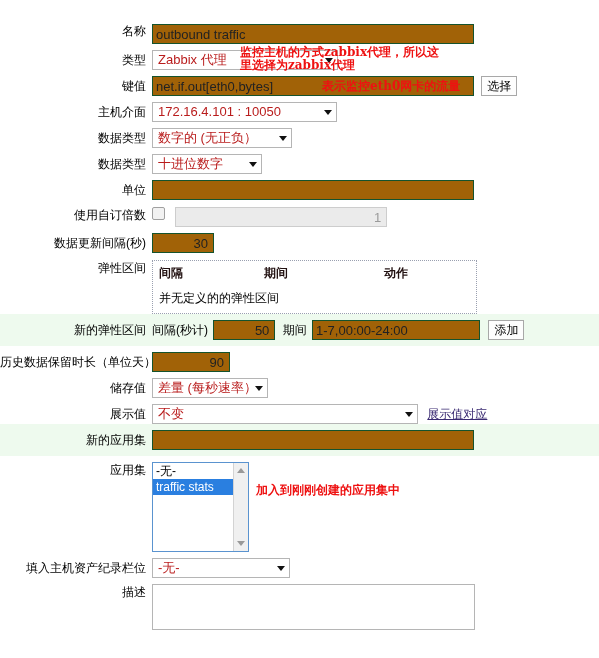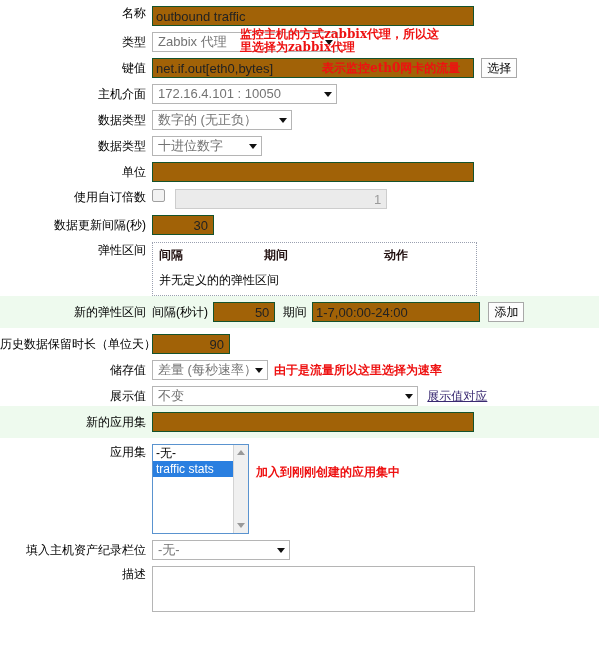--- a/index.html
+++ b/index.html
@@ -61,21 +61,21 @@
     border: 1px solid #cdcdcd;
   }
   .sel {
     position: relative;
     display: inline-block;
     border: 1px solid #b5b5b5;
     background: #ffffff;
     height: 20px;
     box-sizing: border-box;
     font-size: 13px;
-    color: #737373;
+    color: #b91c1c;
     line-height: 18px;
     padding: 0 18px 0 5px;
     white-space: nowrap;
     vertical-align: top;
   }
   .sel .caret {
     position: absolute;
     right: 4px;
     top: 50%;
     margin-top: -2px;
@@ -179,21 +179,21 @@
     font-family: "Liberation Sans", "DejaVu Sans", sans-serif;
     font-size: 13px;
     outline: none;
   }
 </style>
 </head>
 <body>
 
 <div class="form">
 
-  <div class="row" style="padding-top:6px;justify-content:space-between;">
+  <div class="row" style="padding-top:24px;justify-content:space-between;">
     <div class="label">名称</div>
     <div class="field">
       <input type="text" class="txt" style="width: 322px;" value="outbound traffic">
     </div>
   </div>
 
   <div class="row" style="padding-top:6px;">
     <div class="label" style="line-height:20px;">类型</div>
     <div class="field">
       <div class="sel" style="width:186px;">
@@ -301,21 +301,20 @@
   </div>
 
 
   <div class="row" style="padding-top:6px;">
     <div class="label" style="line-height:20px;">储存值</div>
     <div class="field">
       <div class="sel" style="width:116px;">
         <span>差量 (每秒速率）</span>
         <span class="caret"></span>
       </div>
-      <div class="note" style="left:122px; top:4px;">由于是流量所以这里选择为速率</div>
     </div>
   </div>
 
   <div class="row" style="padding-top:6px;">
     <div class="label" style="line-height:20px;">展示值</div>
     <div class="field">
       <div class="sel" style="width:266px;">
         <span>不变</span>
         <span class="caret"></span>
       </div>

